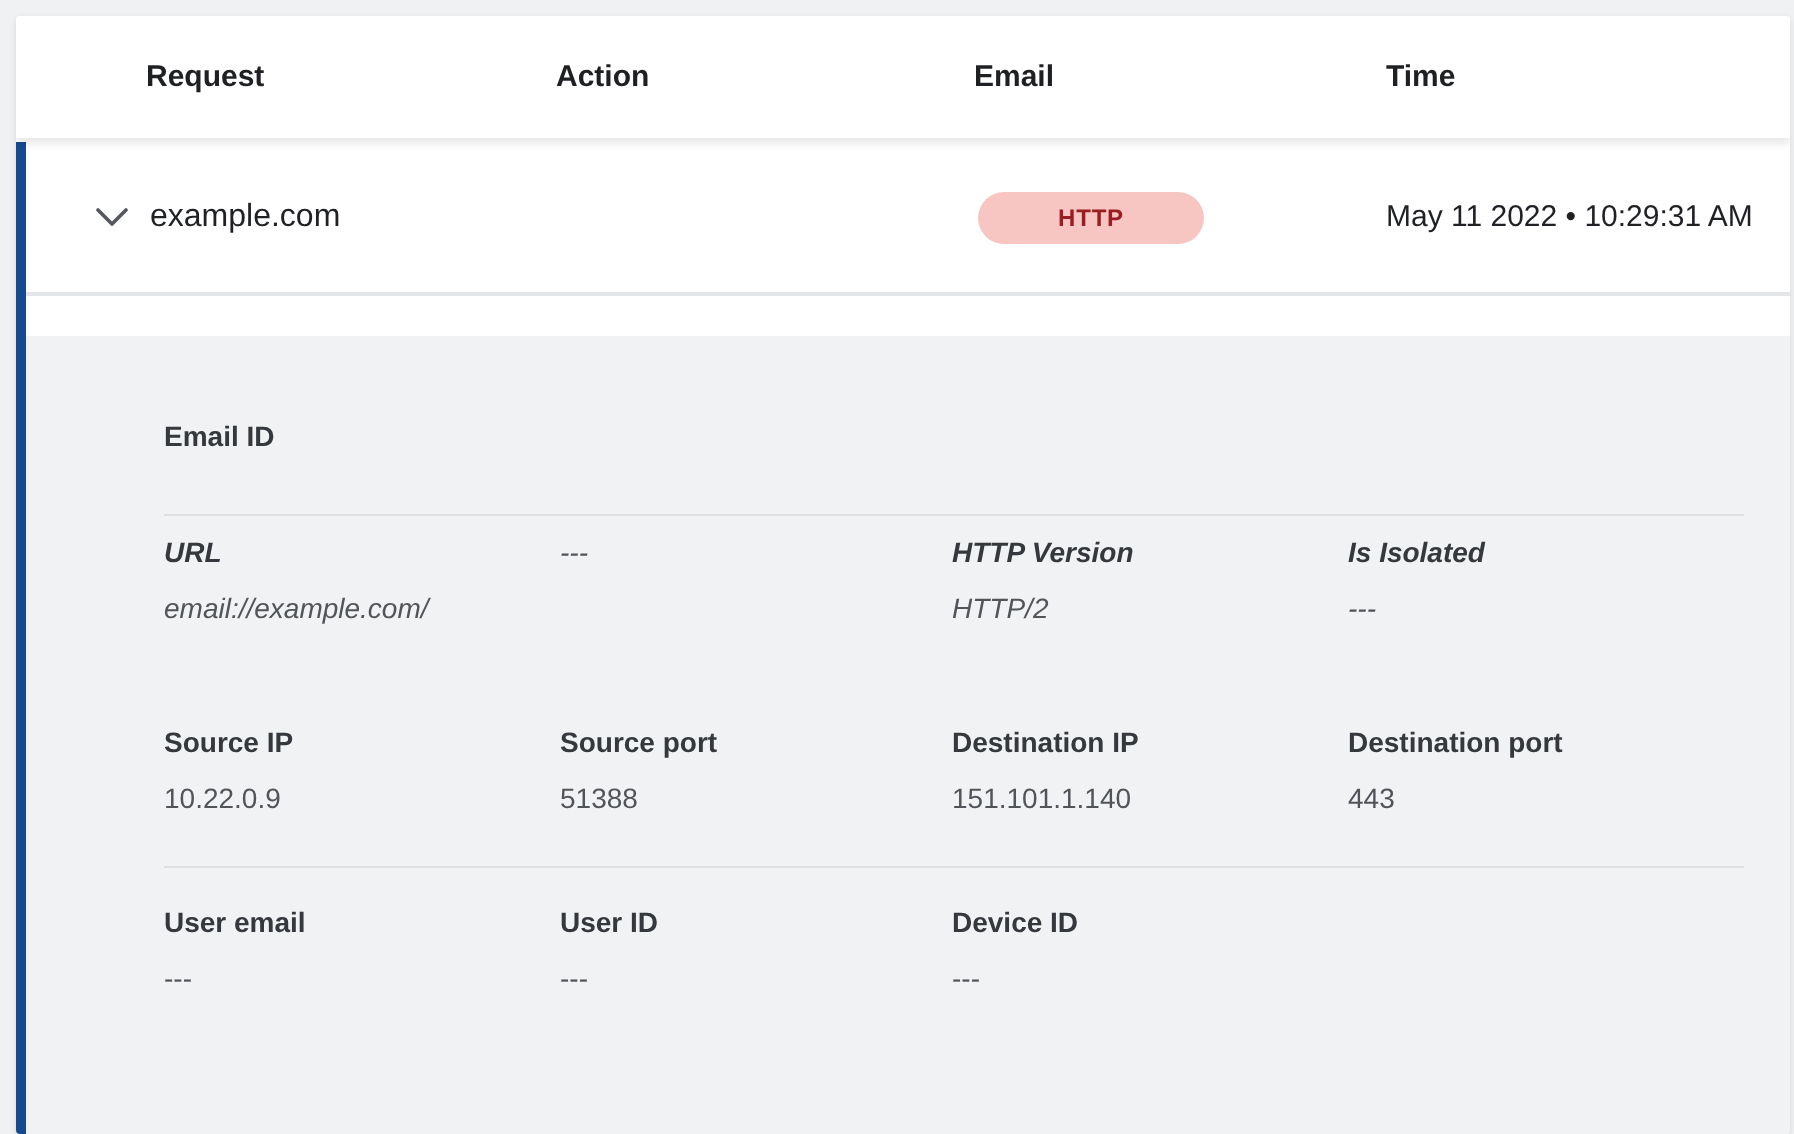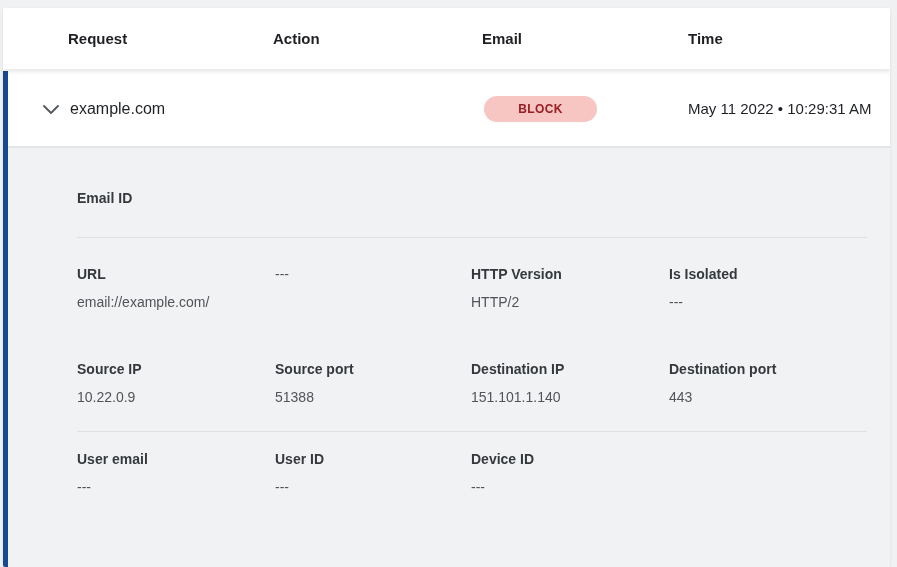--- a/index.html
+++ b/index.html
@@ -9,40 +9,41 @@
     --link:#2e2bc4;
     --panel-bg:#f1f2f3;
   }
   *{box-sizing:border-box;margin:0;padding:0;}
   html,body{width:897px;height:567px;overflow:hidden;}
   body{
     font-family:"Liberation Sans","DejaVu Sans",sans-serif;
     background:#f0f1f2;
     color:#202226;
   }
-  .page{width:897px;height:567px;padding:8px 8px 0 3px;}
+  .page{width:897px;height:567px;padding:8px 8px 0 8px;}
   .card{
     width:887px;height:559px;background:#fff;border-radius:2px;
     overflow:hidden;box-shadow:0 1px 3px rgba(0,0,0,.10);
     display:flex;flex-direction:column;
   }
   
   .table-header{
     display:grid;grid-template-columns:205px 209px 206px 1fr;
     padding-left:65px;height:61px;align-items:center;
     background:#fff;position:relative;z-index:2;
     box-shadow:0 3px 4px rgba(0,0,0,.09);
     flex:0 0 auto;
   }
   .th{font-size:15px;font-weight:700;color:#1e2023;}
   
   .expanded-group{
     border-left:5px solid var(--accent-bar);
     flex:1 1 auto;display:flex;flex-direction:column;min-height:0;
     margin-top:2px;
+    gap:20px;
   }
   .log-row{
     display:grid;grid-template-columns:62px 202px 212px 204px 1fr;
     align-items:center;height:77px;background:#fff;
     border-bottom:2px solid #e4e5e7;flex:0 0 auto;cursor:pointer;
   }
   .chevron-cell{padding-left:35px;display:flex;align-items:center;}
   .cell-request{font-size:16px;color:#1f2125;}
   .badge{
     display:inline-block;background:var(--badge-bg);color:var(--badge-text);
@@ -57,21 +58,21 @@
   }
   .field-label{font-size:14px;font-weight:700;color:#35383c;line-height:20px;margin-bottom:8px;}
   .field-value{font-size:14px;color:#515459;line-height:20px;}
   .policy-link{
     display:block;font-size:14px;line-height:22px;max-width:195px;
     color:var(--link);text-decoration:none;cursor:pointer;
   }
   .policy-block{margin-bottom:29px;}
   .divider{border-top:1px solid #dfe0e2;height:0;}
   .fields-grid{display:grid;grid-template-columns:198px 196px 198px 1fr;}
-  .section-0{margin-top:26px;}
+  .section-0{margin-top:8px;font-style:italic;}
   .section-1{margin-top:47px;}
   .divider-2{margin-top:24px;}
   .section-2{margin-top:17px;}
 </style>
 </head>
 <body>
 
 <div class="page">
   <div class="card">
 
@@ -88,21 +89,21 @@
         <div class="chevron-cell">
           <span>
             <svg width="16" height="9" viewBox="0 0 16 9">
                 <path d="M1 1l7 7 7-7" fill="none" stroke="#54575b" stroke-width="1.8" stroke-linecap="round" stroke-linejoin="round"></path>
               </svg>
           </span>
         </div>
         <div class="cell-request">example.com</div>
         <div class="cell-email"></div>
         <div class="cell-action">
-          <span class="badge">BLOCK</span>
+          <span class="badge">HTTP</span>
         </div>
         <div class="cell-time">May 11 2022 • 10:29:31 AM</div>
       </div>
 
       <div class="details">
 
         <div class="policy-block">
           <div class="field-label">Email ID</div>
         </div>
 

